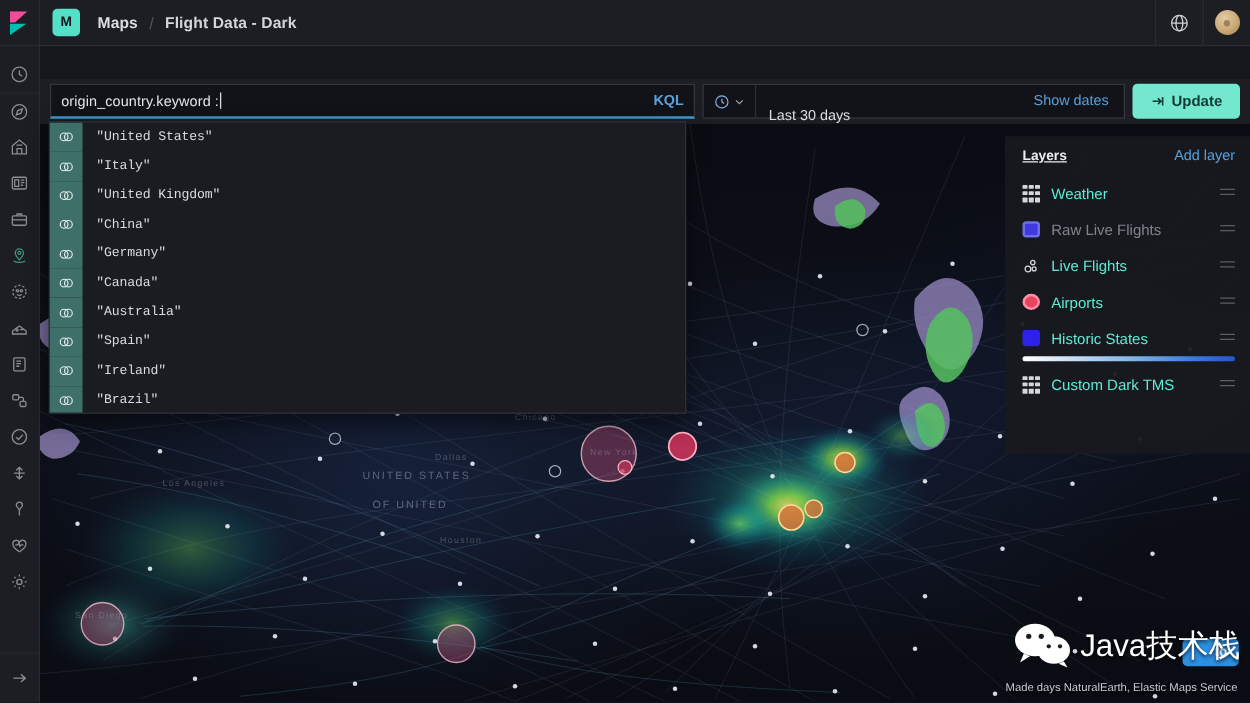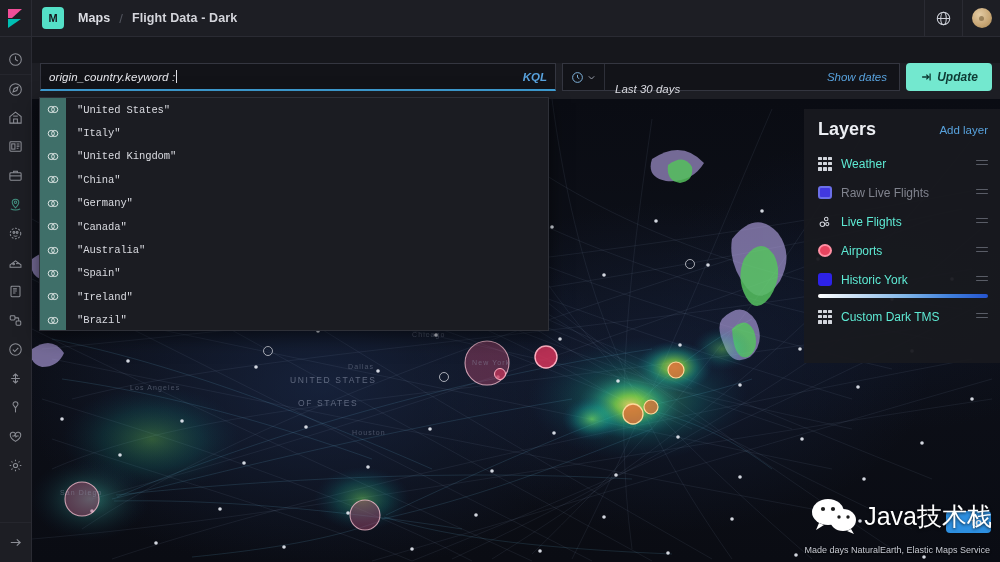--- a/index.html
+++ b/index.html
@@ -69,22 +69,22 @@
   #actionbar {
     position: absolute; left: 32px; top: 37px; width: 968px; height: 26px;
     background: #1d1e24; display: flex; align-items: center; gap: 15px;
     padding-left: 8px; z-index: 34;
   }
   .act-link { color: #58a2dd; font-size: 12.5px; font-weight: 600; cursor: pointer; }
 
   
   #querybar {
     position: absolute; left: 32px; top: 63px; width: 968px; height: 36px;
-    background: #1d1e24; display: flex; align-items: flex-start; gap: 6px;
-    padding: 0 8px; z-index: 33; font-style: italic;
+    background: #1d1e24; display: flex; align-items: center; gap: 6px;
+    padding: 0 8px; z-index: 33;
   }
   .qb-input-wrap {
     flex: 0 0 516px; height: 28px; background: #121318;
     border: 1px solid #343640; border-bottom: 2px solid #3f9ed4;
     display: flex; align-items: center; padding: 0 8px; position: relative;
   }
   .qb-text {
     color: #e6e7ec; font-size: 11.5px; letter-spacing: .1px;
     font-family: "Liberation Sans", sans-serif; white-space: nowrap;
   }
@@ -151,21 +151,21 @@
   }
   .maplabel.big { font-size: 8.5px; letter-spacing: 1.6px; color: rgba(166,174,196,.5); }
 
   
   #layers {
     position: absolute; right: 0; top: 109px; width: 196px; height: 254px;
     background: rgba(24,25,31,.95); z-index: 30;
     padding: 10px 12px 10px 14px;
   }
   .ly-head { display: flex; align-items: center; margin-bottom: 9px; }
-  .ly-title { color: #eceef3; font-size: 18px; font-weight: 700; }
+  .ly-title { color: #eceef3; font-size: 11px; font-weight: 700; text-decoration: underline; }
   .ly-add { margin-left: auto; color: #58a2dd; font-size: 11.5px; cursor: pointer; }
   .ly-row {
     height: 29px; display: flex; align-items: center; gap: 9px; cursor: pointer;
   }
   .ly-sw { width: 14px; height: 14px; flex: 0 0 14px; }
   .ly-name { font-size: 12px; color: #5eead4; white-space: nowrap; }
   .ly-name.muted { color: #80838e; }
   .ly-grip { margin-left: auto; width: 12px; opacity: .5; }
   .ly-grip i { display: block; height: 1.5px; background: #9aa0ad; margin-bottom: 2.5px; border-radius: 1px; }
   .ly-gradbar {
@@ -567,21 +567,21 @@
         <circle cx="333" cy="416" r="15" fill="#b44a72" fill-opacity=".42" stroke="#ffc4d6" stroke-width="1.1" stroke-opacity=".75"></circle>
         <circle cx="468" cy="275" r="5.5" fill="#d6355c" fill-opacity=".6" stroke="#ffb0c2" stroke-width="1"></circle>
         <circle cx="412" cy="278" r="4.5" fill="none" stroke="#e8e9ef" stroke-width="1" stroke-opacity=".7"></circle>
         <circle cx="236" cy="252" r="4.5" fill="none" stroke="#e8e9ef" stroke-width="1" stroke-opacity=".7"></circle>
         <circle cx="658" cy="165" r="4.5" fill="none" stroke="#e8e9ef" stroke-width="1" stroke-opacity=".7"></circle>
       </g>
     </svg>
 
     <div>
       <div class="maplabel big" style="left:258px;top:276px">UNITED STATES</div>
-      <div class="maplabel big" style="left:266px;top:299px">OF STATES</div>
+      <div class="maplabel big" style="left:266px;top:299px">OF UNITED</div>
       <div class="maplabel" style="left:98px;top:285px">Los Angeles</div>
       <div class="maplabel" style="left:28px;top:390px">San Diego</div>
       <div class="maplabel" style="left:316px;top:264px">Dallas</div>
       <div class="maplabel" style="left:440px;top:260px">New York</div>
       <div class="maplabel" style="left:380px;top:232px">Chicago</div>
       <div class="maplabel" style="left:320px;top:330px">Houston</div>
     </div>
   </div>
 
   <div id="layers">
@@ -637,21 +637,21 @@
       <span class="ly-sw sw-dot"></span>
       <span class="ly-name">Airports</span>
       <span class="ly-grip">
           <i></i>
           <i></i>
         </span>
     </div>
 
     <div class="ly-row">
       <span class="ly-sw sw-sq solid"></span>
-      <span class="ly-name">Historic York</span>
+      <span class="ly-name">Historic States</span>
       <span class="ly-grip">
           <i></i>
           <i></i>
         </span>
     </div>
 
 
     <div class="ly-gradbar"></div>
 
     <div class="ly-row">

